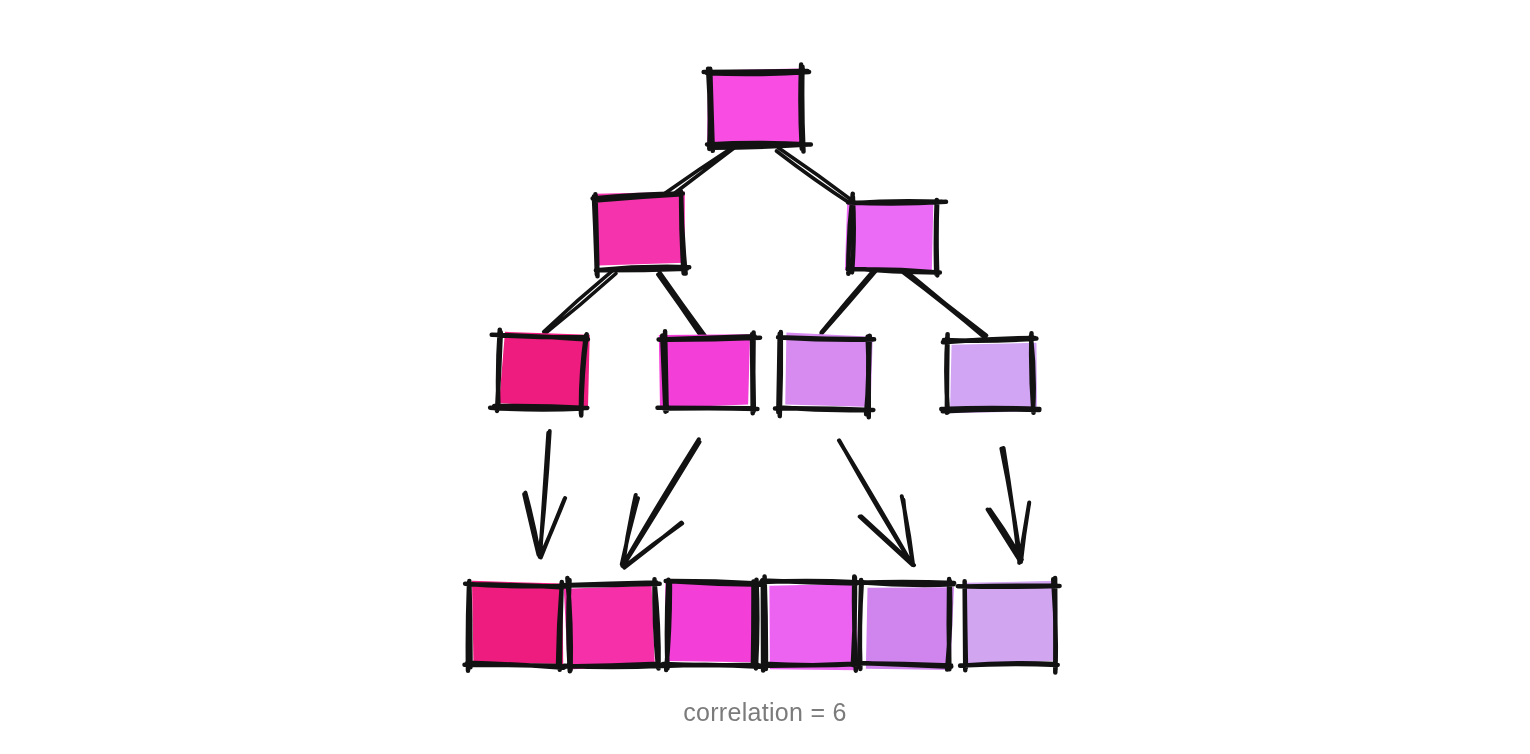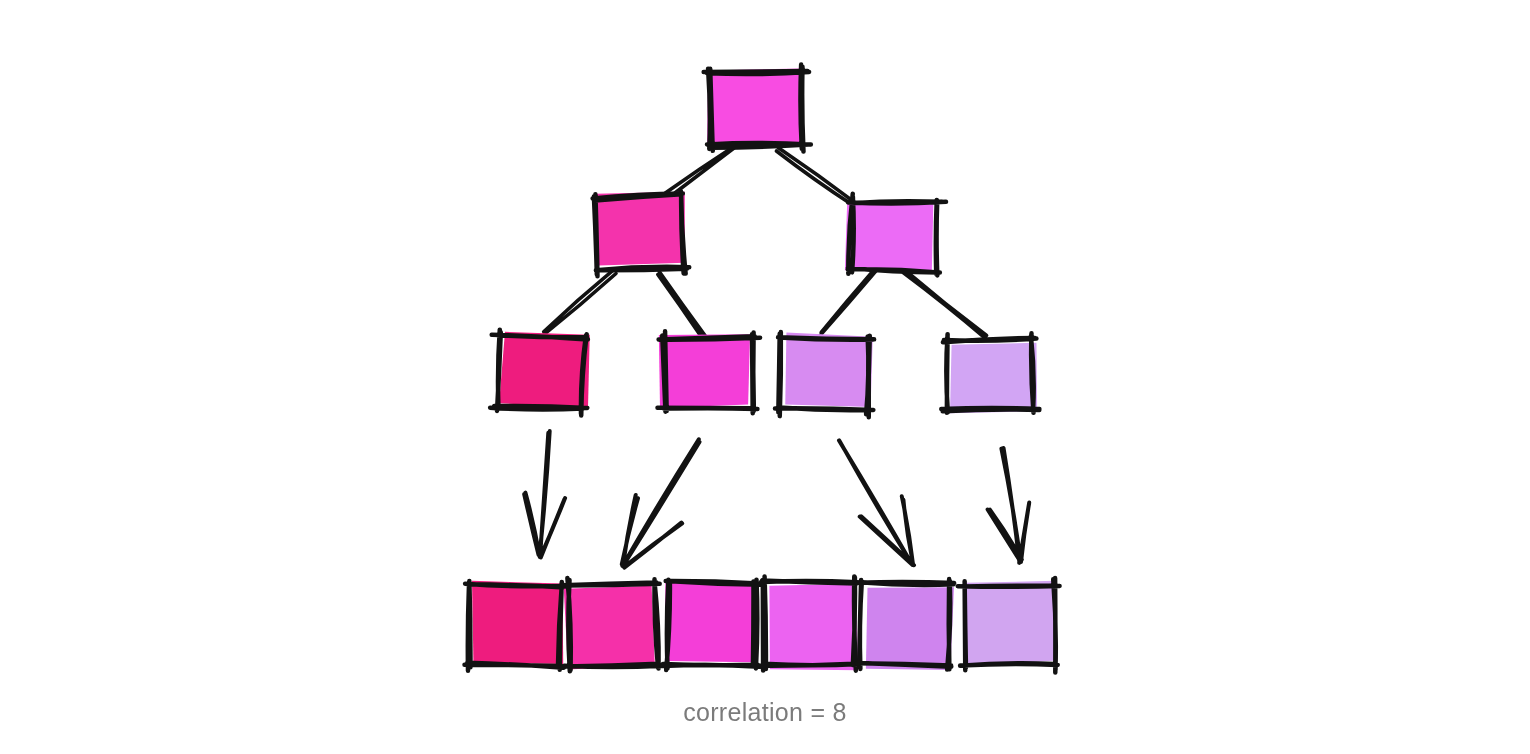--- a/index.html
+++ b/index.html
@@ -95,14 +95,14 @@
       <g>
         <path d="M698.8 439.3Q659.3 501.9 622.5 566.1M699.5 442.0Q662.0 503.6 623.8 564.8M638.0 498.2Q628.7 530.9 621.8 564.2M635.7 495.0Q628.0 529.5 623.1 564.5M682.2 523.4Q652.7 544.3 624.2 566.7M681.4 522.5Q653.3 545.6 624.3 567.6" fill="none" stroke="#121212" stroke-width="4" stroke-linecap="round" stroke-linejoin="round"></path>
       </g>
       <g>
         <path d="M839.4 440.6Q874.3 503.2 912.1 564.2M839.0 440.5Q876.4 502.1 912.2 564.8M859.7 516.6Q885.9 540.8 912.3 564.7M861.1 516.3Q887.7 540.6 914.0 565.2M901.8 496.3Q909.0 530.3 913.1 564.9M903.4 499.8Q906.5 532.3 913.1 564.3" fill="none" stroke="#121212" stroke-width="4" stroke-linecap="round" stroke-linejoin="round"></path>
       </g>
       <g>
         <path d="M1001.4 448.6Q1012.9 504.1 1020.5 560.2M1003.5 447.9Q1012.9 505.0 1019.4 562.4M989.9 509.7Q1007.2 533.7 1021.8 559.6M987.6 509.5Q1003.9 535.3 1020.1 561.2M1029.1 503.6Q1024.1 532.7 1021.0 562.0M1029.2 502.5Q1024.2 532.7 1019.2 562.9" fill="none" stroke="#121212" stroke-width="4" stroke-linecap="round" stroke-linejoin="round"></path>
       </g>
     </svg>
-  <div class="caption" style="color: rgb(123, 123, 123);">correlation = 8</div>
+  <div class="caption" style="color: rgb(123, 123, 123);">correlation = 6</div>
 </div>
 
 </body></html>

